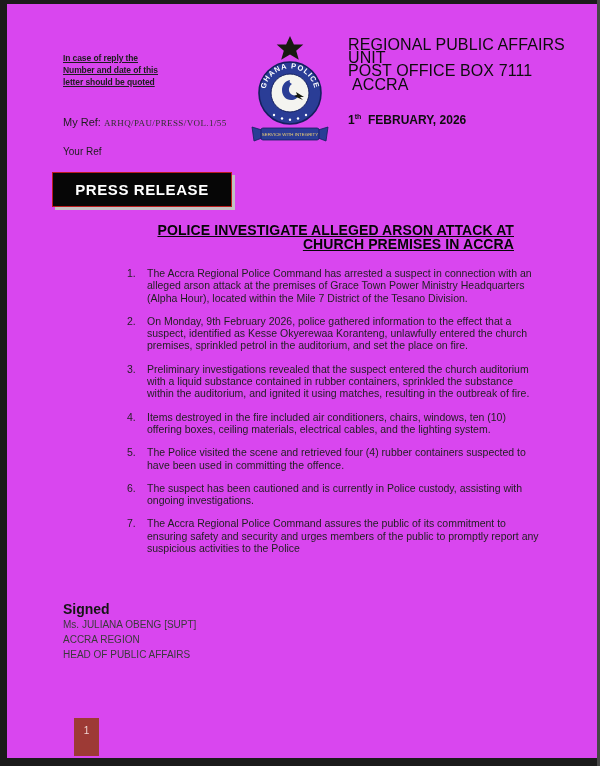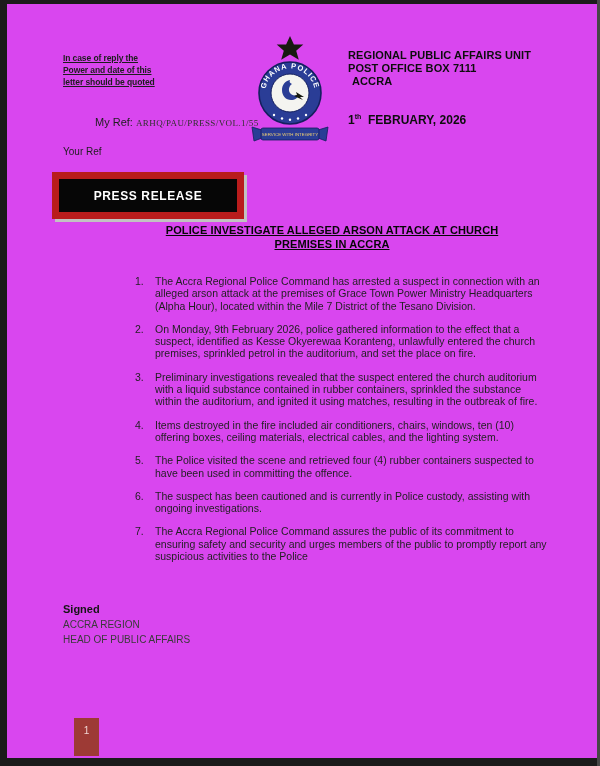--- a/index.html
+++ b/index.html
@@ -13,70 +13,70 @@
 
   
   .notice{position:absolute;left:63px;top:52px;width:120px;font-size:8.5px;font-weight:600;
           line-height:12px;color:#1d1d1d;letter-spacing:-0.1px;}
   .notice div{text-decoration:underline;}
 
   
   .crest{position:absolute;left:240px;top:36px;width:100px;height:112px;}
 
   
-  .addr{position:absolute;left:348px;top:49px;font-size:11px;font-weight:bold;
+  .addr{position:absolute;left:348px;top:38px;font-size:16px;font-weight:normal;
         line-height:13.2px;color:#0d0d0d;letter-spacing:0.1px;}
   .addr .city{padding-left:4px;}
   .dateline{position:absolute;left:348px;top:113px;font-size:12px;font-weight:bold;color:#0d0d0d;}
   .dateline sup{font-size:7px;}
 
   
-  .myref{position:absolute;left:63px;top:116px;font-size:11px;color:#1e1e1e;margin-left:32px;}
+  .myref{position:absolute;left:63px;top:116px;font-size:11px;color:#1e1e1e;}
   .myref .val{font-family:"Liberation Serif","DejaVu Serif",serif;font-size:9px;
               letter-spacing:0.4px;color:#30302e;}
   .yourref{position:absolute;left:63px;top:146px;font-size:10px;color:#1e1e1e;}
 
   
   .pressbox{position:absolute;left:52px;top:172px;width:178px;height:33px;background:#060606;
-            color:#ffffff;font-size:12px;font-weight:bold;letter-spacing:0.6px;
+            color:#ffffff;font-size:15px;font-weight:bold;letter-spacing:0.6px;
             display:flex;align-items:center;justify-content:center;
-            box-shadow:3px 3px 0 #c2c2c2;border:7px solid #b91c1c;}
+            box-shadow:3px 3px 0 #c2c2c2;border:1px solid #b91c1c;}
 
   
-  .title{position:absolute;left:150px;top:224px;width:364px;text-align:center;
-         font-size:11px;font-weight:bold;color:#060606;line-height:13.5px;
+  .title{position:absolute;left:150px;top:224px;width:364px;text-align:right;
+         font-size:14px;font-weight:bold;color:#060606;line-height:13.5px;
          text-decoration:underline;letter-spacing:0.1px;}
 
   
-  ol.items{position:absolute;left:127px;top:267px;width:414px;margin:8px;padding:0;
+  ol.items{position:absolute;left:127px;top:267px;width:414px;margin:0;padding:0;
            list-style:none;counter-reset:itm;font-size:10.5px;line-height:12.3px;color:#1f1f1f;}
   ol.items li{position:relative;padding-left:20px;margin-bottom:11px;counter-increment:itm;}
   ol.items li::before{content:counter(itm) ".";position:absolute;left:0;top:0;}
 
   
   .sig{position:absolute;left:63px;top:602px;font-size:10px;line-height:15px;color:#3a3a3a;}
-  .sig .signed{font-size:11px;font-weight:bold;color:#151515;}
+  .sig .signed{font-size:14px;font-weight:bold;color:#151515;}
 
   
   .pagenum{position:absolute;left:74px;top:718px;width:25px;height:38px;background:#9d3a35;
            color:#f0d5d2;font-size:10px;display:flex;justify-content:center;
            align-items:flex-start;padding-top:7px;box-sizing:border-box;}
 </style>
 </head>
 <body>
 
 <div class="page">
   <div class="edge edge-top"></div>
   <div class="edge edge-left"></div>
   <div class="edge edge-bottom"></div>
   <div class="edge edge-right"></div>
 
   <div class="notice">
     <div>In case of reply the</div>
-    <div>Power and date of this</div>
+    <div>Number and date of this</div>
     <div>letter should be quoted</div>
   </div>
 
   <svg class="crest" viewBox="0 0 100 112" xmlns="http://www.w3.org/2000/svg">
     <polygon points="50,0 53.9,8.4 63.3,8.6 56.2,14.7 58.8,23.8 50,18.6 41.2,23.8 43.8,14.7 36.7,8.6 46.1,8.4" fill="#171a10"></polygon>
     <circle cx="50" cy="57" r="31" fill="#2a3d96" stroke="#141f5e" stroke-width="1.6"></circle>
     <circle cx="50" cy="57" r="19" fill="#f4f4f0" stroke="#141f5e" stroke-width="1"></circle>
     <path id="ringArc" d="M 26.5 66 A 25 25 0 1 1 73.5 66" fill="none"></path>
     <text font-size="7.5" font-weight="bold" fill="#ffffff" letter-spacing="1">
       <textPath href="#ringArc" startOffset="50%" text-anchor="middle">GHANA  POLICE</textPath>
@@ -125,18 +125,19 @@
       <li>On Monday, 9th February 2026, police gathered information to the effect that a suspect, identified as Kesse Okyerewaa Koranteng, unlawfully entered the church premises, sprinkled petrol in the auditorium, and set the place on fire.</li>
       <li>Preliminary investigations revealed that the suspect entered the church auditorium with a liquid substance contained in rubber containers, sprinkled the substance within the auditorium, and ignited it using matches, resulting in the outbreak of fire.</li>
       <li>Items destroyed in the fire included air conditioners, chairs, windows, ten (10) offering boxes, ceiling materials, electrical cables, and the lighting system.</li>
       <li>The Police visited the scene and retrieved four (4) rubber containers suspected to have been used in committing the offence.</li>
       <li>The suspect has been cautioned and is currently in Police custody, assisting with ongoing investigations.</li>
       <li>The Accra Regional Police Command assures the public of its commitment to ensuring safety and security and urges members of the public to promptly report any suspicious activities to the Police</li>
     </ol>
 
   <div class="sig">
     <div class="signed">Signed</div>
+    <div>Ms. JULIANA OBENG [SUPT]</div>
     <div>ACCRA REGION</div>
     <div>HEAD OF PUBLIC AFFAIRS</div>
   </div>
 
   <div class="pagenum">1</div>
 </div>
 
 </body></html>

